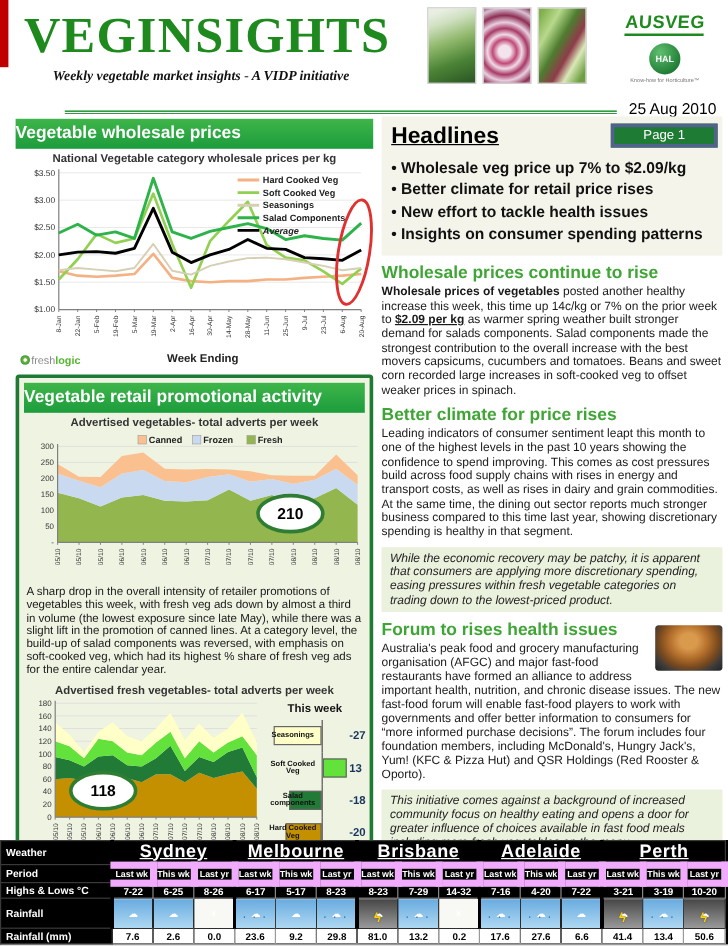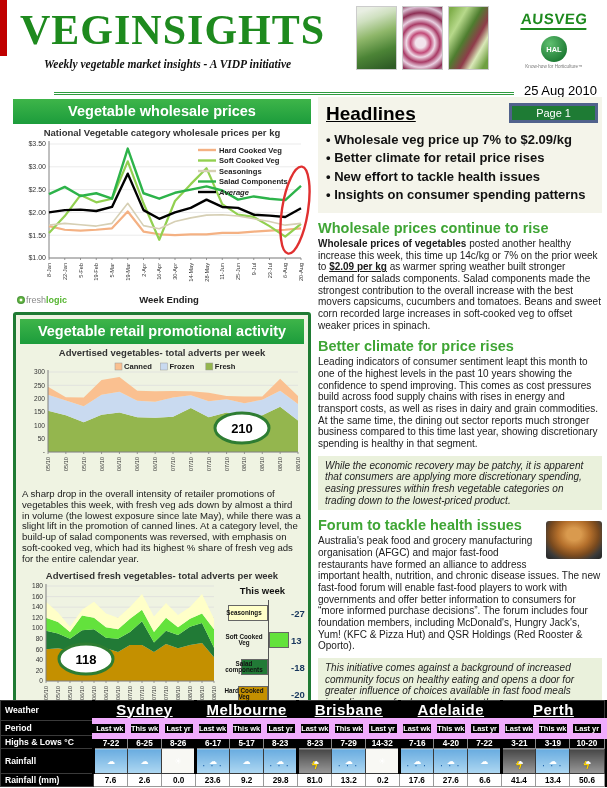--- a/index.html
+++ b/index.html
@@ -21,21 +21,21 @@
   .hal-circle { width:26px; height:26px; border-radius:50%; background:radial-gradient(circle at 35% 30%, #5FBF6F, #1E7B34 75%); color:#fff; font-size:7.5px; font-weight:bold; display:flex; align-items:center; justify-content:center; margin:6px auto 2px; }
   .hal-tagline { font-size:4.6px; color:#777; }
   .header-rule { position:absolute; top:92px; left:54px; width:460px; height:3px;
     background:linear-gradient(#2E9B3E 34%, #fff 34%, #fff 66%, #2E9B3E 66%); }
   .page-date { position:absolute; top:83px; right:10px; font-size:13px; font-weight:normal; color:#000; }
 
   
   .left-col { position:absolute; left:13px; top:99px; width:298px; }
   .right-col { position:absolute; left:318px; top:97px; width:284px; }
 
-  .green-bar { background:linear-gradient(180deg,#3EB549,#1C9C3C); color:#fff; font-weight:bold; font-size:14.5px; text-align:center; padding:4px 0 5px; }
+  .green-bar { background:linear-gradient(180deg,#3EB549,#1C9C3C); color:#fff; font-weight:bold; font-size:14.5px; padding:4px 0 5px; }
   .chart-title { text-align:center; font-weight:bold; font-size:9.5px; color:#333; margin-top:3px; }
   .chart-mount { line-height:0; }
   .chart1-footer { display:flex; align-items:center; margin-top:-2px; }
   .freshlogic { font-size:9px; margin-left:4px; white-space:nowrap; }
   .fl-dot { display:inline-block; width:8px; height:8px; border-radius:50%; background:radial-gradient(circle,#fff 20%, #6DBE45 30%, #2F7A2F 90%); vertical-align:-1px; margin-right:1px; }
   .fl-fresh { color:#8a8a8a; } .fl-logic { color:#56B531; font-weight:bold; }
   .week-ending { flex:1; text-align:center; font-weight:bold; font-size:9.5px; color:#222; margin-left:-40px; }
 
   .retail-box { margin-top:7px; border:3px solid #1F7A33; border-radius:3px; background:#EFF3E2; padding:4px; }
   .retail-box .green-bar { margin-bottom:2px; }
@@ -359,21 +359,21 @@
         <div class="section">
           <div class="section-heading">Wholesale prices continue to rise</div>
           <div class="section-body"><span style="font-weight: bold;">Wholesale prices of vegetables</span><span> posted another healthy increase this week, this time up 14c/kg or 7% on the prior week to </span><span style="font-weight: bold; text-decoration: underline;">$2.09 per kg</span><span> as warmer spring weather built stronger demand for salads components.  Salad components made the strongest contribution to the overall increase with the best movers capsicums, cucumbers and tomatoes.  Beans and sweet corn recorded large increases in soft-cooked veg to offset weaker prices in spinach.</span></div>
         </div>
         <div class="section">
           <div class="section-heading">Better climate for price rises</div>
           <div class="section-body"><span>Leading indicators of consumer sentiment leapt this month to one of the highest levels in the past 10 years showing the confidence to spend improving.  This comes as cost pressures build across food supply chains with rises in energy and transport costs, as well as rises in dairy and grain commodities.  At the same time, the dining out sector reports much stronger business compared to this time last year, showing discretionary spending is healthy in that segment.</span></div>
           <div class="callout">While the economic recovery may be patchy, it is apparent that consumers are applying more discretionary  spending, easing pressures within fresh vegetable categories on trading down to the lowest-priced product.</div>
         </div>
         <div class="section">
-          <div class="section-heading">Forum to tackle health issues</div>
+          <div class="section-heading">Forum to rises health issues</div>
           <div class="burger-img"></div>
           <div class="section-body"><span>Australia's peak food and grocery manufacturing organisation (AFGC) and major fast-food restaurants have formed an alliance to address important health, nutrition, and chronic disease issues. The new fast-food forum will enable fast-food players to work with governments and offer better information to consumers for “more informed purchase decisions”. The forum includes four foundation members, including McDonald's, Hungry Jack's, Yum! (KFC &amp; Pizza Hut) and QSR Holdings (Red Rooster &amp; Oporto).</span></div>
           <div class="callout">This initiative comes against a background of increased community focus on healthy eating and opens a door for greater influence of choices available in fast food meals including more fresh vegetables on the menu.</div>
         </div>
       </div>
   </div>
 
   <table class="weather" id="weather-table">
       <tbody>
         <tr>

